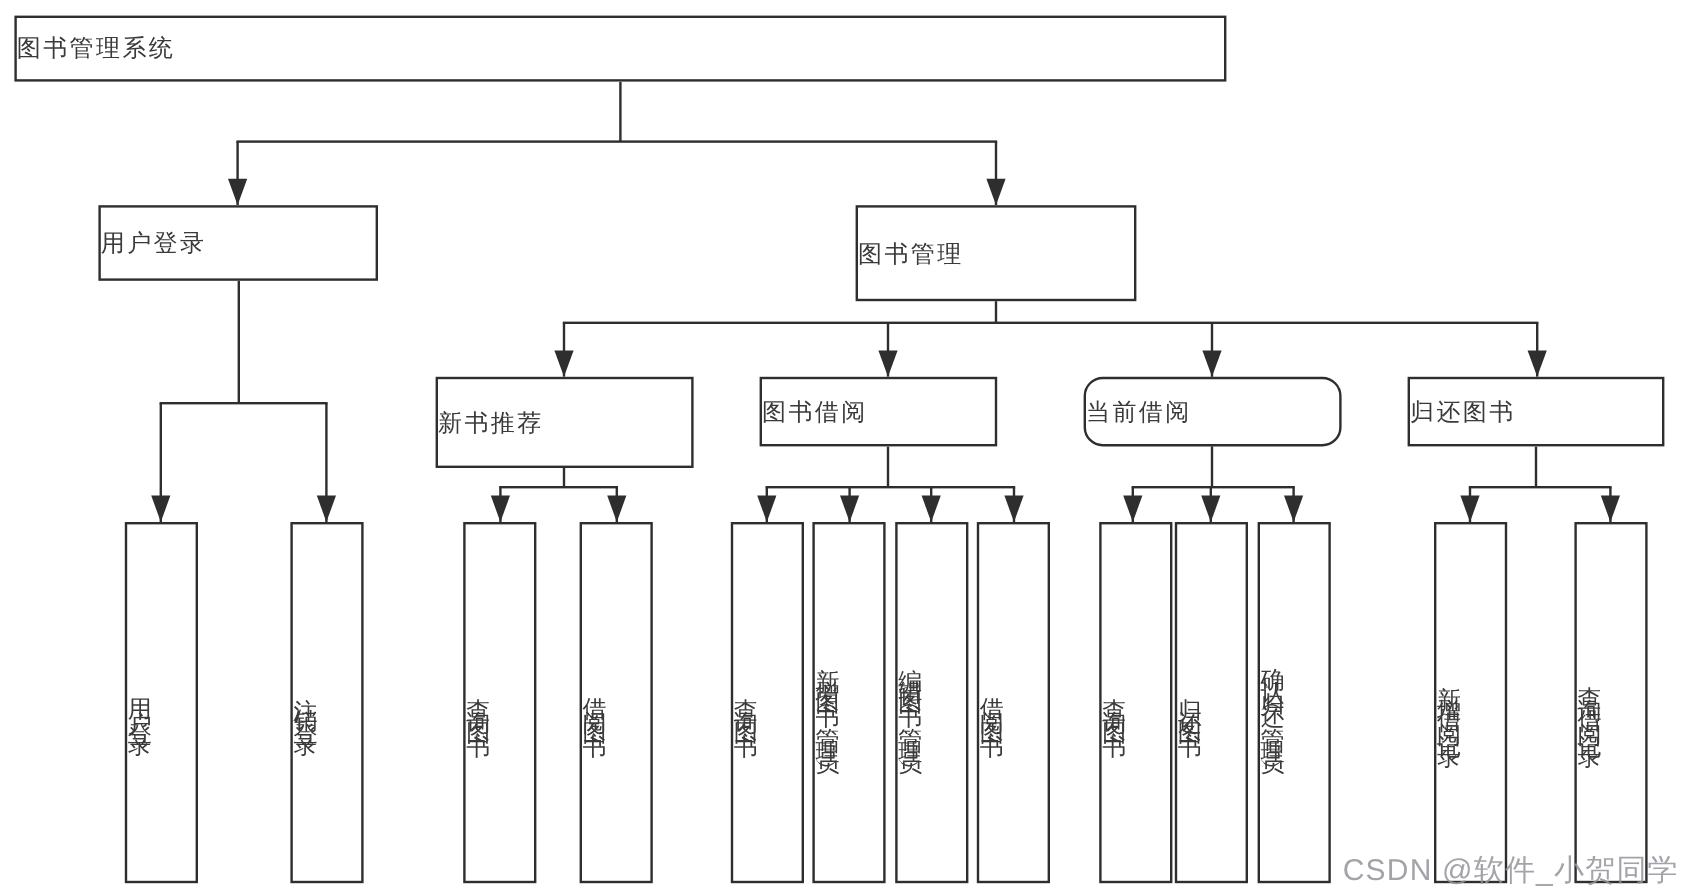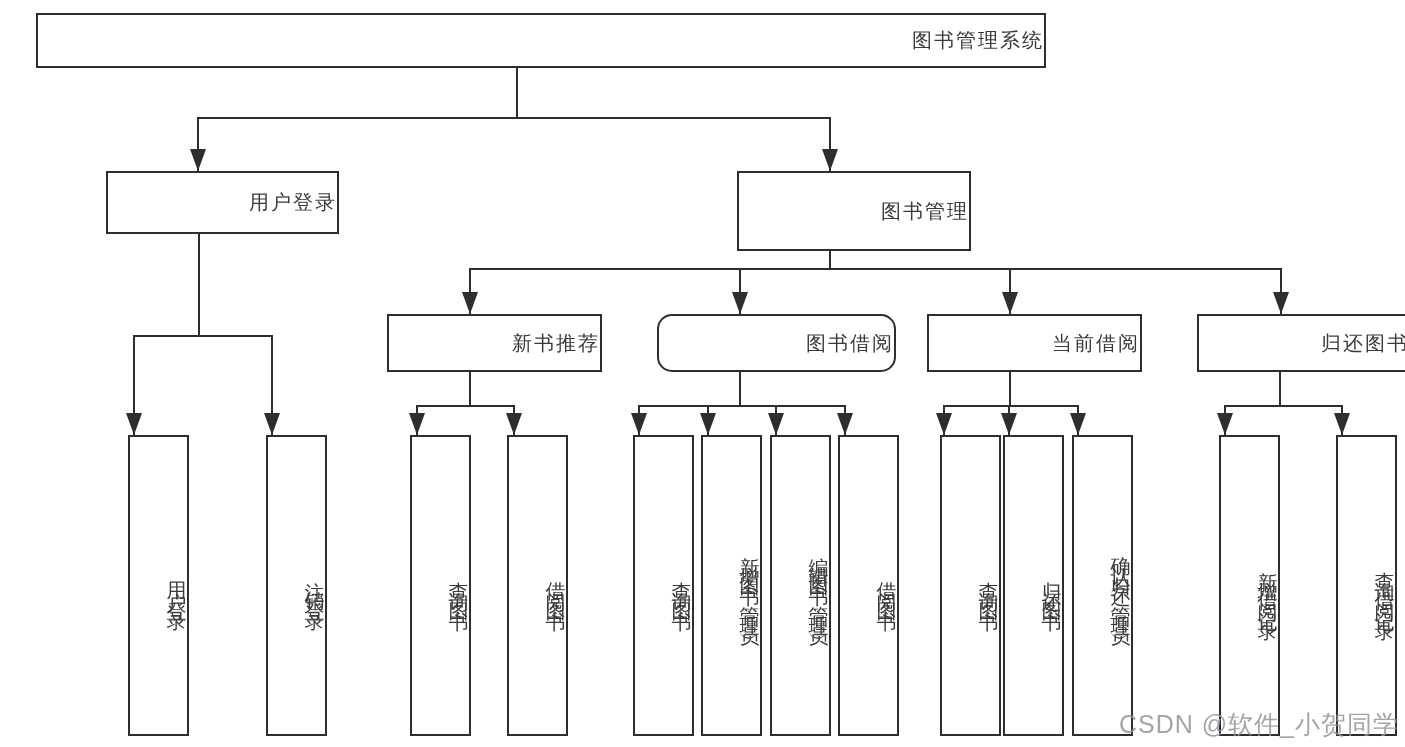--- a/index.html
+++ b/index.html
@@ -11,24 +11,23 @@
     font-family: "Liberation Sans", "DejaVu Sans", sans-serif;
     overflow: hidden;
   }
   .node {
     position: absolute;
     box-sizing: border-box;
     background: var(--box-fill, #ffffff);
     border: 2.5px solid var(--border-color, #2e2e2e);
     display: flex;
     align-items: center;
-    justify-content: flex-end;
+    justify-content: flex-start;
     color: var(--text-color, #3a3a3a);
     z-index: 2;
-    margin-left: 24px;
   }
   .h-node .lbl {
     font-size: 20px;
     letter-spacing: 2px;
     white-space: nowrap;
   }
   .v-node .lbl {
     writing-mode: vertical-rl;
     text-orientation: mixed;
     font-size: 20px;
@@ -123,27 +122,27 @@
   <div id="nodes-layer">
       <div class="node h-node" style="left: 12px; top: 13px; width: 1010px; height: 55px;">
         <span class="lbl">图书管理系统</span>
       </div>
       <div class="node h-node" style="left: 82px; top: 171px; width: 233px; height: 63px;">
         <span class="lbl">用户登录</span>
       </div>
       <div class="node h-node" style="left: 713px; top: 171px; width: 234px; height: 80px;">
         <span class="lbl">图书管理</span>
       </div>
-      <div class="node h-node" style="left: 363px; top: 314px; width: 215px; height: 58px;">
+      <div class="node h-node" style="left: 363px; top: 314px; width: 215px; height: 76px;">
         <span class="lbl">新书推荐</span>
       </div>
-      <div class="node h-node" style="left: 633px; top: 314px; width: 239px; height: 58px; border-radius: 15px;">
+      <div class="node h-node" style="left: 633px; top: 314px; width: 198px; height: 58px;">
         <span class="lbl">图书借阅</span>
       </div>
-      <div class="node h-node" style="left: 903px; top: 314px; width: 215px; height: 58px;">
+      <div class="node h-node" style="left: 903px; top: 314px; width: 215px; height: 58px; border-radius: 16px;">
         <span class="lbl">当前借阅</span>
       </div>
       <div class="node h-node" style="left: 1173px; top: 314px; width: 214px; height: 58px;">
         <span class="lbl">归还图书</span>
       </div>
       <div class="node v-node" style="left: 104px; top: 435px; width: 61px; height: 301px;">
         <span class="lbl">用户登录</span>
       </div>
       <div class="node v-node" style="left: 242px; top: 435px; width: 61px; height: 301px;">
         <span class="lbl">注销登录</span>

